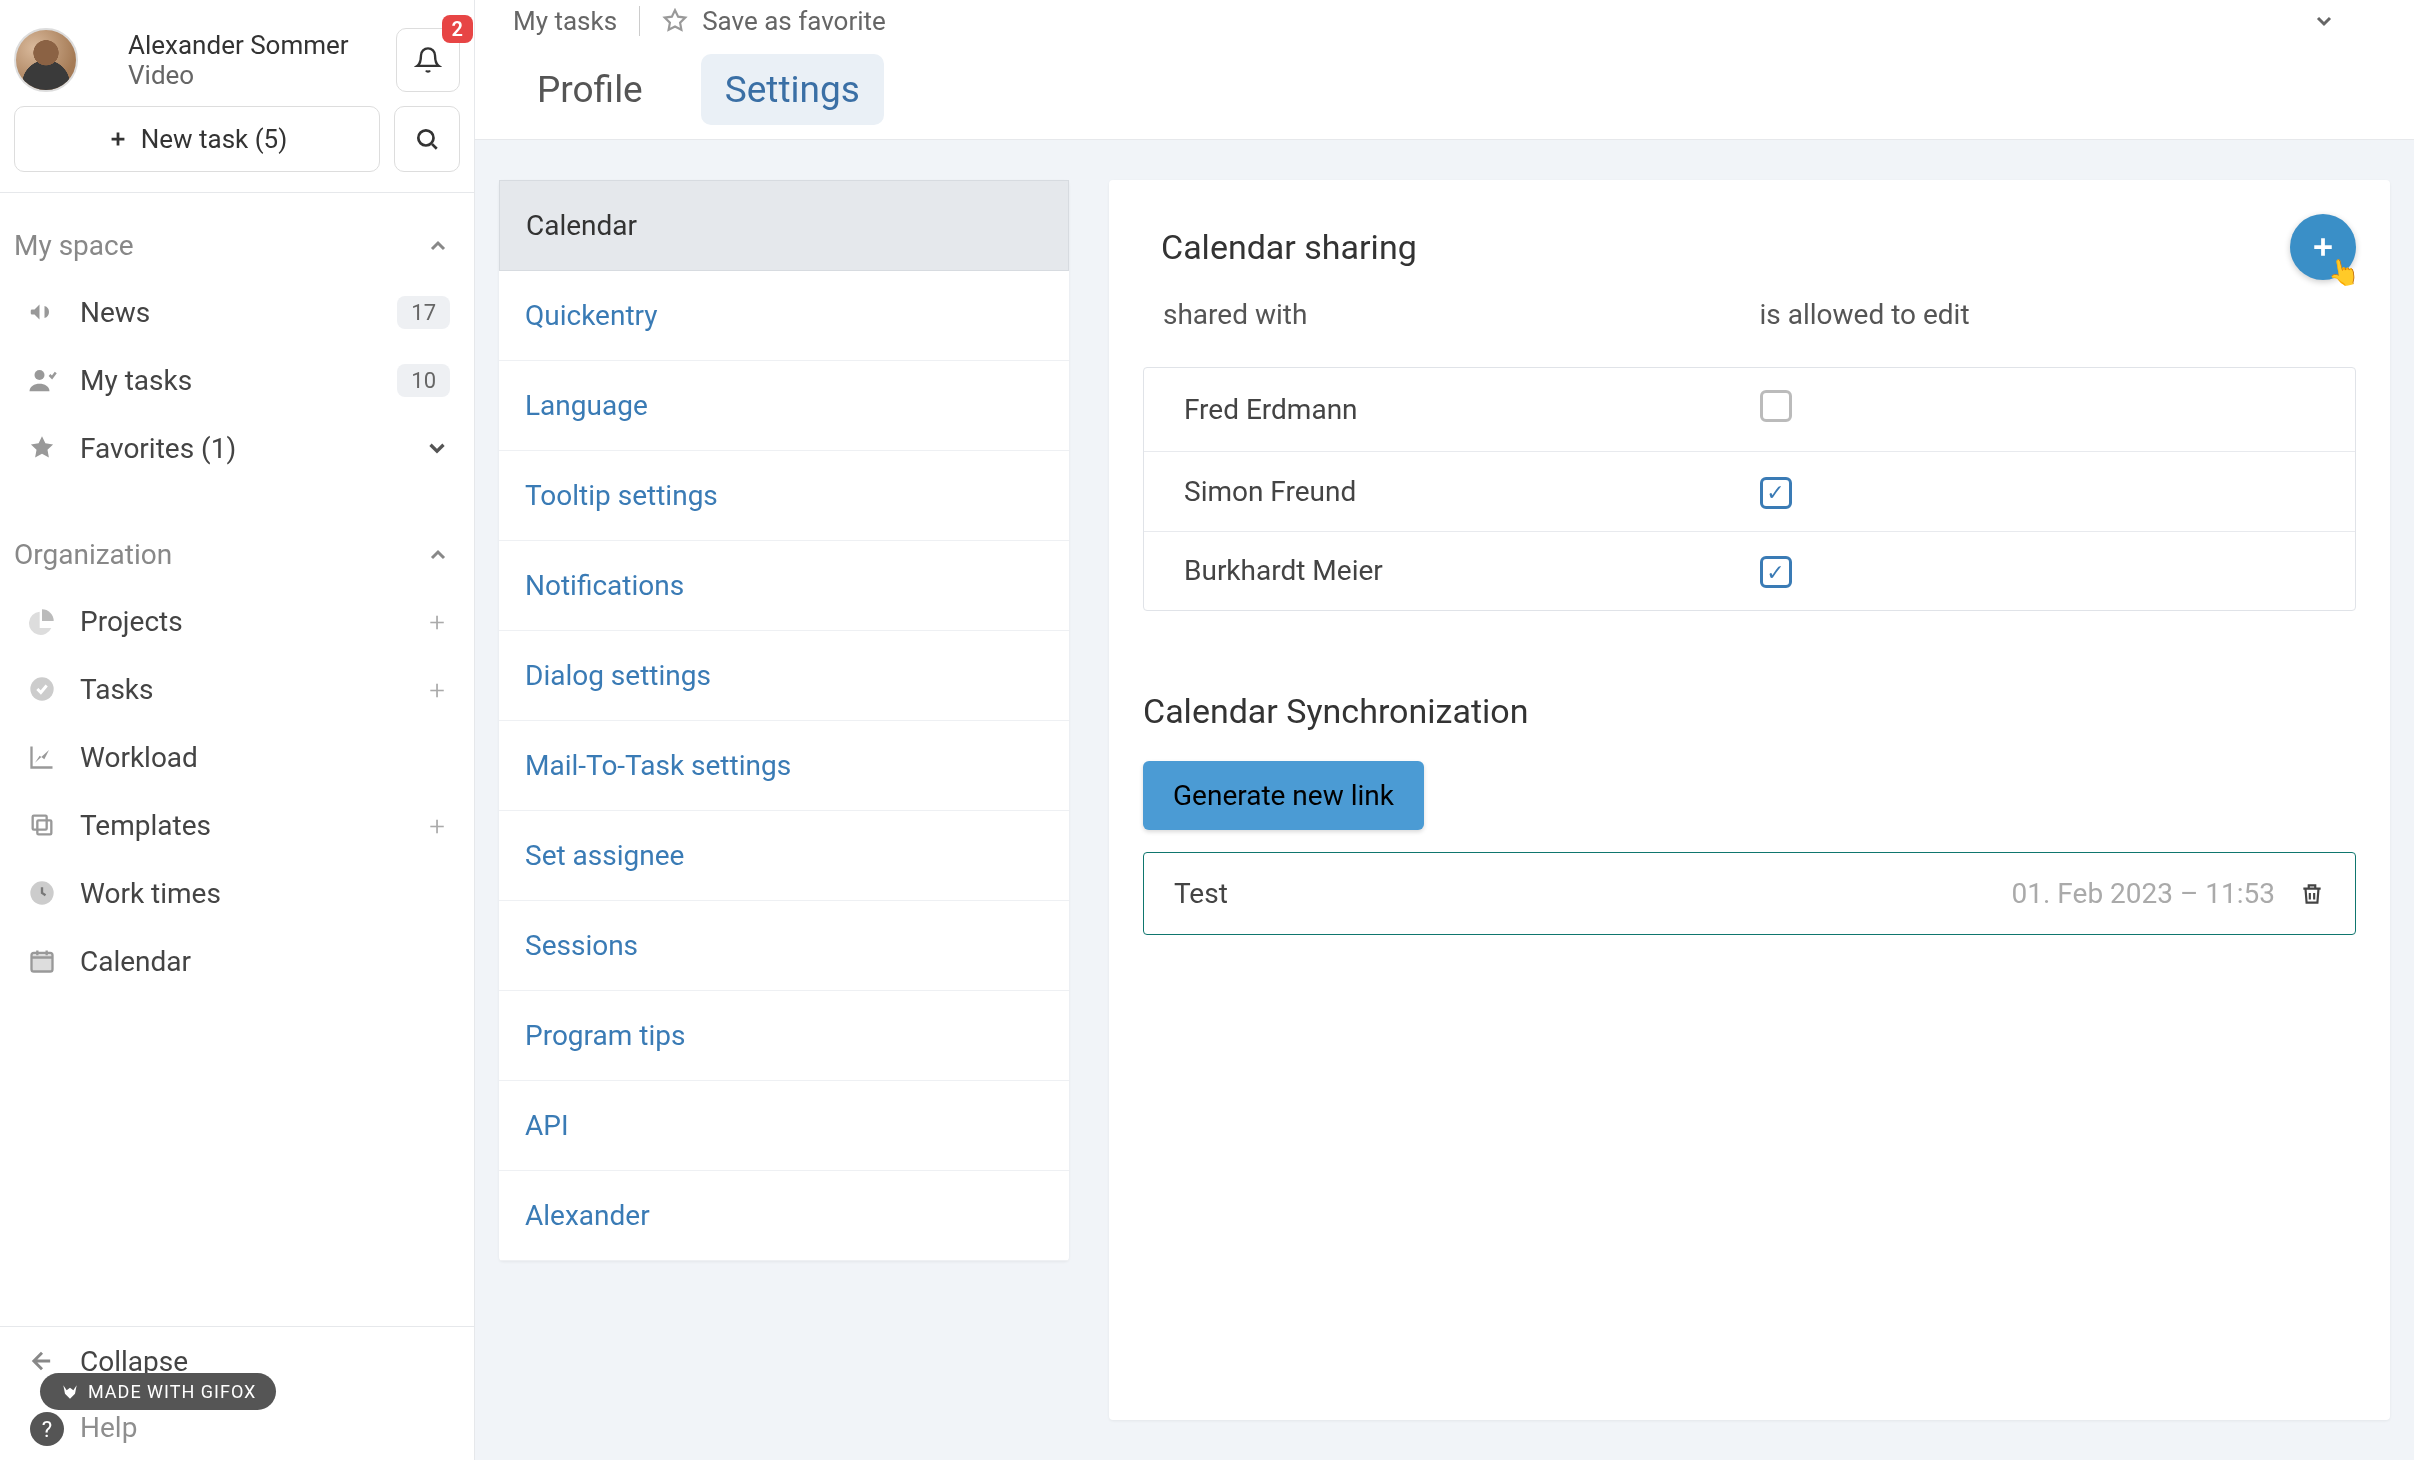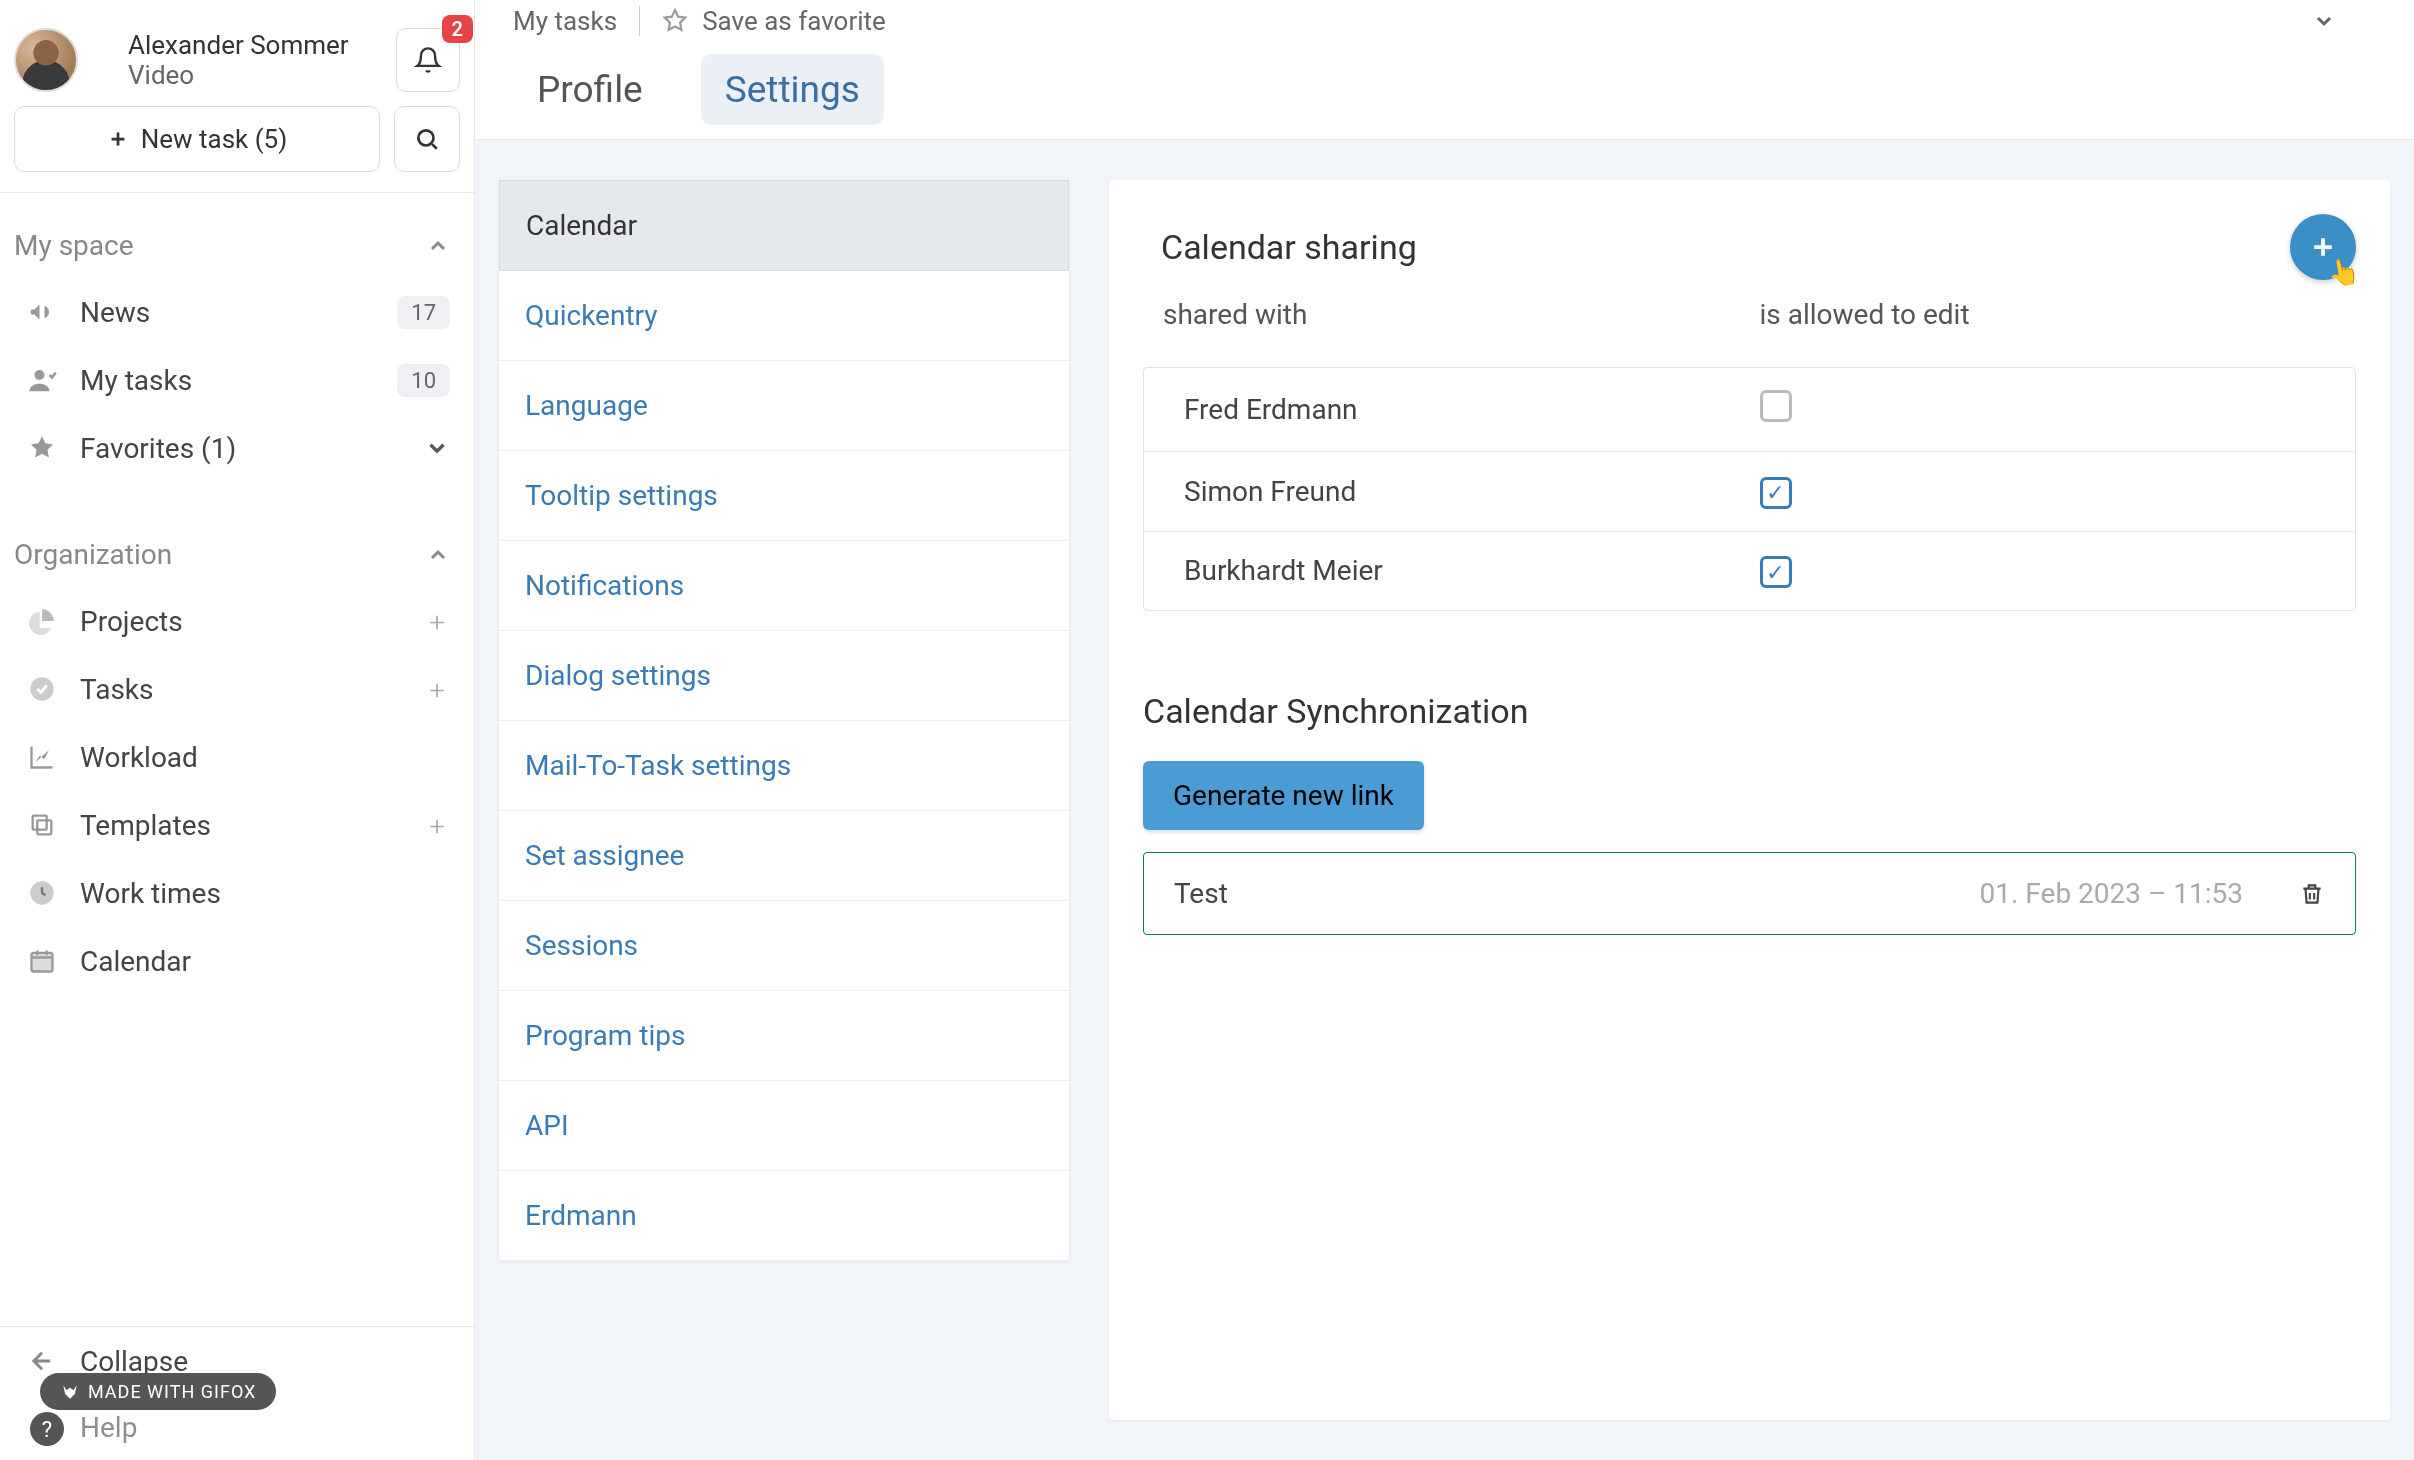--- a/index.html
+++ b/index.html
@@ -156,21 +156,21 @@
     display:inline-block; padding: 18px 30px; font-size: 28px;
     background: #4b9bd4; color:#000000; border-radius:6px; cursor:pointer;
     box-shadow: 0 2px 4px rgba(0,0,0,0.15);
     margin-top: 30px;
   }
   .sync-list { margin-top: 22px; border:1px solid #0f766e; border-radius:4px;}
   .sync-row {
     display: flex; align-items: center; justify-content: space-between;
     padding: 24px 30px; font-size: 28px; color:#444;
   }
-  .sync-right { display:flex; align-items:center; gap: 56px; color:#aaa; }
+  .sync-right { display:flex; align-items:center; gap: 24px; color:#aaa; }
   .trash-icon { color:#555; cursor:pointer; font-size:28px;}
   
   svg { display:block; }
 </style>
 </head>
 <body>
 
 <div class="app-container">
 
   <aside class="sidebar">
@@ -357,21 +357,21 @@
           <div class="settings-nav-item">Quickentry</div>
           <div class="settings-nav-item">Language</div>
           <div class="settings-nav-item">Tooltip settings</div>
           <div class="settings-nav-item">Notifications</div>
           <div class="settings-nav-item">Dialog settings</div>
           <div class="settings-nav-item">Mail-To-Task settings</div>
           <div class="settings-nav-item">Set assignee</div>
           <div class="settings-nav-item">Sessions</div>
           <div class="settings-nav-item">Program tips</div>
           <div class="settings-nav-item">API</div>
-          <div class="settings-nav-item">Erdmann</div>
+          <div class="settings-nav-item">Alexander</div>
         </div>
 
       <div class="settings-panel">
         <div class="panel-row">
           <div class="panel-title">Calendar sharing</div>
           <div class="add-fab">
             <svg width="30" height="30" viewBox="0 0 24 24" stroke="#fff" stroke-width="3">
                 <path d="M12 5v14M5 12h14"></path>
               </svg>
             <span class="cursor-hand">👆</span>

